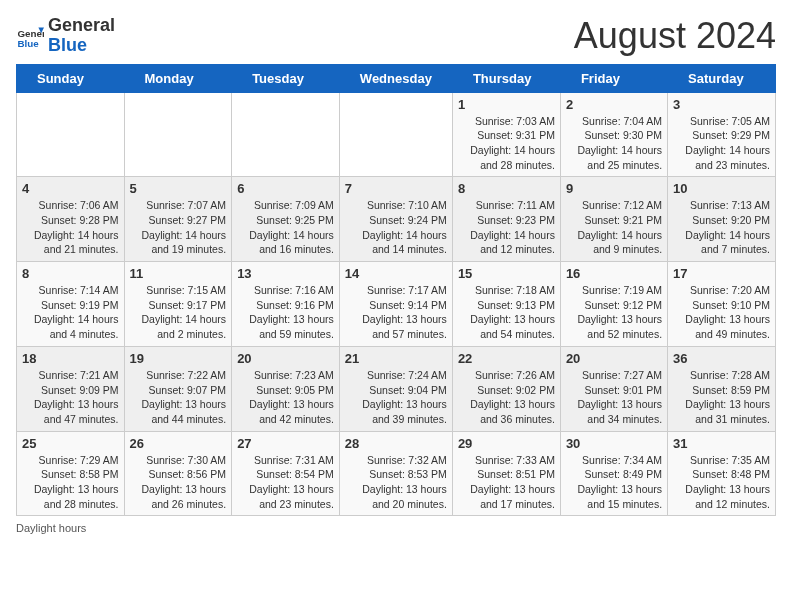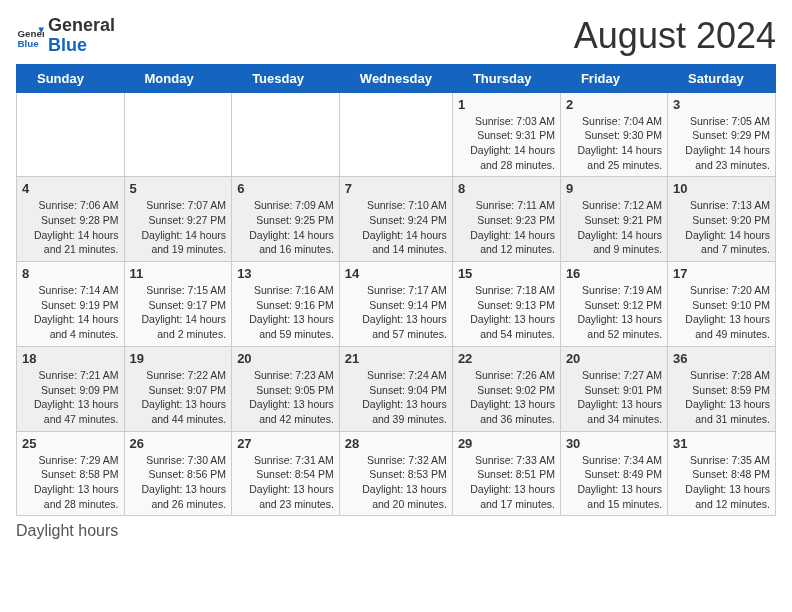--- a/index.html
+++ b/index.html
@@ -84,21 +84,21 @@
       color: #333;
       line-height: 1.4;
       font-size: 10.5px;
       text-align: right;
     }
     .empty-cell {
       background: #fff !important;
     }
     .footer-note {
       margin-top: 6px;
-      font-size: 16px;
+      font-size: 11px;
       color: #555;
     }
   </style>
 </head>
 <body>
 
 <div class="header">
   <div class="logo">
     <svg class="logo-icon" viewBox="0 0 40 40" xmlns="http://www.w3.org/2000/svg">
       <text x="2" y="22" font-size="14" font-weight="bold" fill="#333">General</text>

